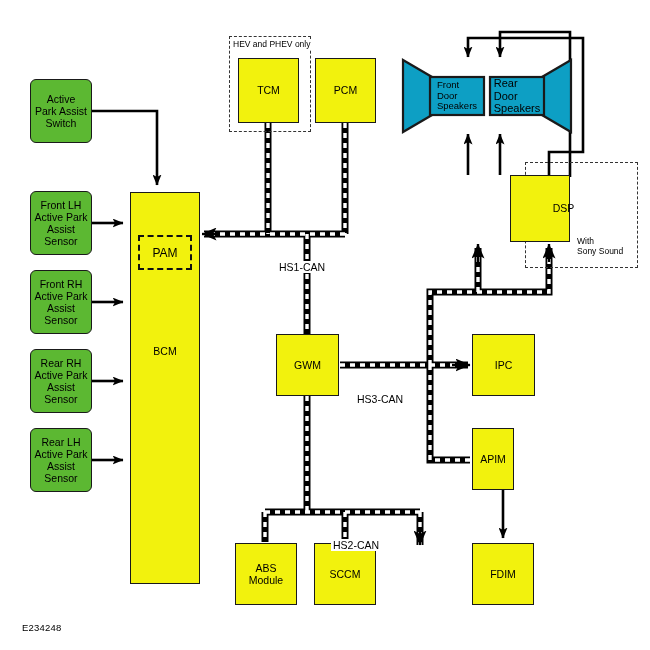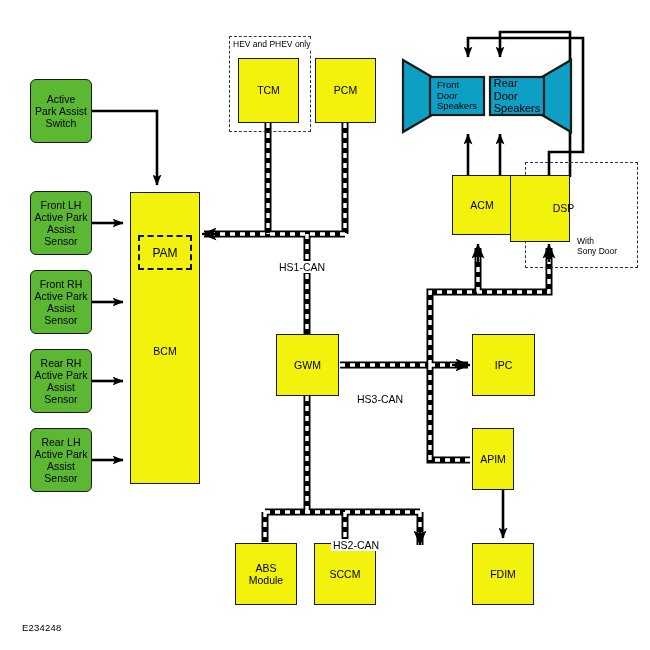--- a/index.html
+++ b/index.html
@@ -104,21 +104,21 @@
       </g>
       <path d="M420,527 L420,545" stroke="#000" stroke-width="2.4" marker-end="url(#arwBus)"></path>
     </g>
   </svg>
 
   <div class="nolabelbox" style="left:229px;top:36px;width:82px;height:96px;"></div>
   <div class="caplabel" style="left:232px;top:39px;">HEV and PHEV only</div>
 
   <div class="nolabelbox" style="left:525px;top:162px;width:113px;height:106px;"></div>
   <div class="caplabel nodelabel" style="left:576px;top:236px;line-height:1.2;text-align:left;">With
-Sony Door</div>
+Sony Sound</div>
 
   <div class="node green nodelabel" style="left:30px;top:79px;width:62px;height:64px;">Active
 Park Assist
 Switch</div>
 
   <div class="node green nodelabel" style="left:30px;top:191px;width:62px;height:64px;">Front LH
 Active Park
 Assist
 Sensor</div>
 
@@ -130,21 +130,21 @@
   <div class="node green nodelabel" style="left:30px;top:349px;width:62px;height:64px;">Rear RH
 Active Park
 Assist
 Sensor</div>
 
   <div class="node green nodelabel" style="left:30px;top:428px;width:62px;height:64px;">Rear LH
 Active Park
 Assist
 Sensor</div>
 
-  <div class="node yellow" style="left:130px;top:192px;width:70px;height:292px;align-items:flex-start;">
+  <div class="node yellow" style="left:130px;top:192px;width:70px;height:392px;align-items:flex-start;">
     <span style="margin-top:152px;">BCM</span>
   </div>
   <div class="dashinner" style="left:138px;top:235px;width:54px;height:35px;">PAM</div>
 
   <div class="node yellow" style="left:238px;top:58px;width:61px;height:65px;">TCM</div>
   <div class="node yellow" style="left:315px;top:58px;width:61px;height:65px;">PCM</div>
 
   <div class="spk" style="left:400px;top:57px;width:86px;height:78px;">
     <svg viewBox="0 0 86 78" style="position:absolute;left:0;top:0;width:86px;height:78px;">
       <polygon points="3,3 32,20 32,58 3,75" fill="#0d9fc4" stroke="#1a1a1a" stroke-width="2.2"></polygon>
@@ -160,21 +160,20 @@
     <svg viewBox="0 0 86 78" style="position:absolute;left:0;top:0;width:86px;height:78px;">
       <polygon points="83,3 54,20 54,58 83,75" fill="#0d9fc4" stroke="#1a1a1a" stroke-width="2.2"></polygon>
       <rect x="2" y="20" width="54" height="38" fill="#0d9fc4" stroke="#1a1a1a" stroke-width="2.2"></rect>
     </svg>
     <div class="nodelabel" style="position:absolute;left:2px;top:20px;width:54px;height:38px;display:flex;
                 align-items:center;justify-content:center;font-size:11px;line-height:1.15;">Rear
 Door
 Speakers</div>
   </div>
 
-  <div class="node yellow" style="left:452px;top:175px;width:60px;height:60px;">ACM</div>
   <div class="node yellow" style="left:510px;top:175px;width:60px;height:67px;padding-left:47px;">DSP</div>
 
   <div class="node yellow" style="left:276px;top:334px;width:63px;height:62px;">GWM</div>
   <div class="node yellow" style="left:472px;top:334px;width:63px;height:62px;">IPC</div>
   <div class="node yellow" style="left:472px;top:428px;width:42px;height:62px;">APIM</div>
 
   <div class="node yellow nodelabel" style="left:235px;top:543px;width:62px;height:62px;">ABS
 Module</div>
   <div class="node yellow" style="left:314px;top:543px;width:62px;height:62px;">SCCM</div>
   <div class="node yellow" style="left:472px;top:543px;width:62px;height:62px;">FDIM</div>

